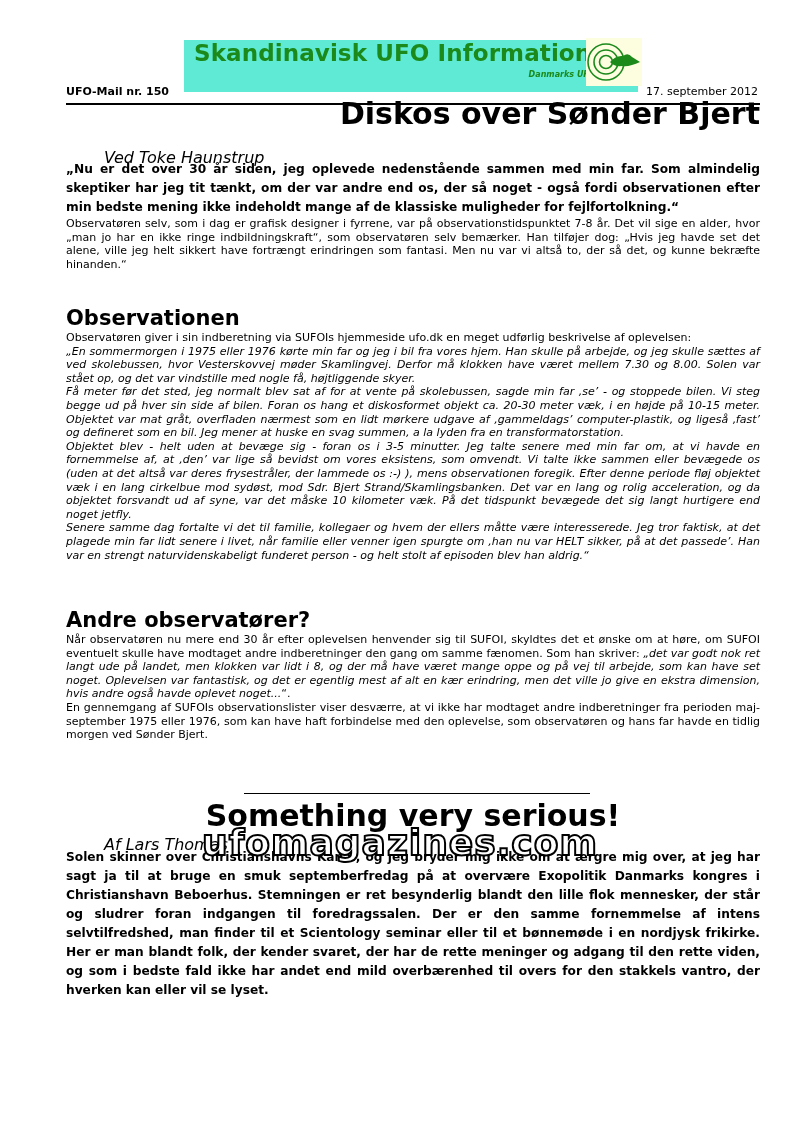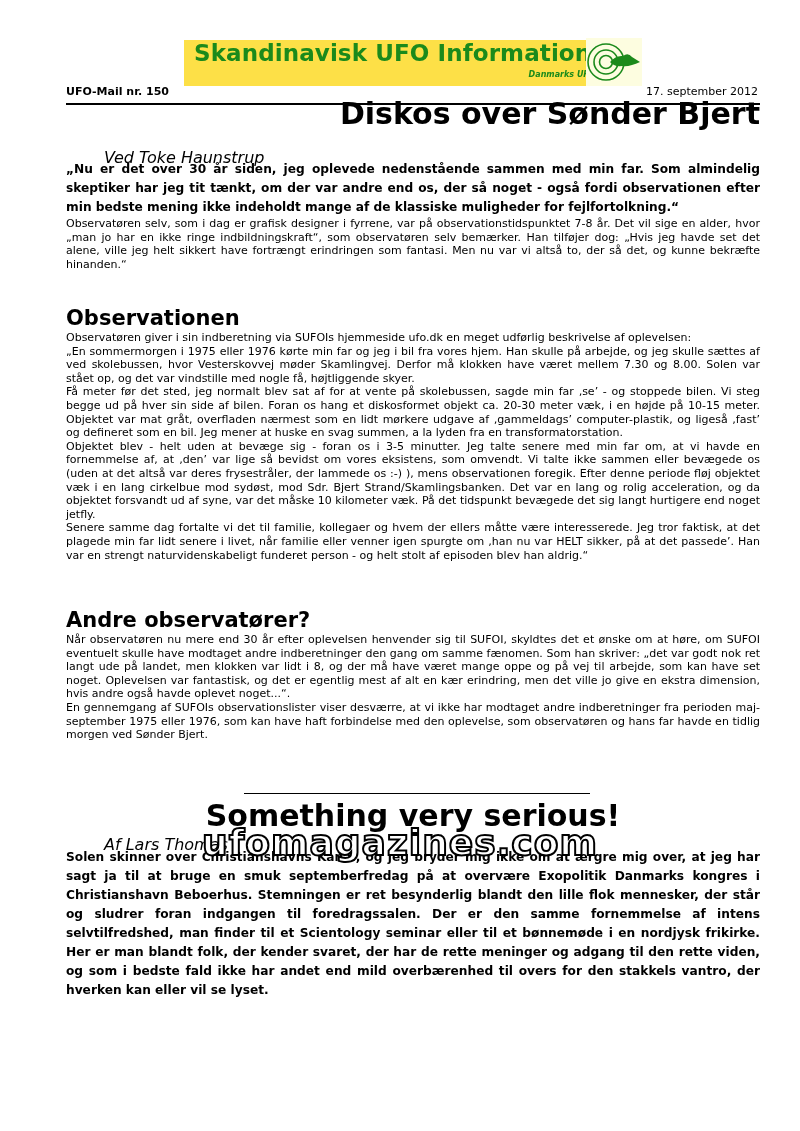--- a/index.html
+++ b/index.html
@@ -1,36 +1,36 @@
 <!DOCTYPE html>
 <html><head>
 <meta charset="utf-8">
 <style>
   html, body { margin: 0; padding: 0; background: #ffffff; }
   body { width: 800px; height: 1131px; position: relative; overflow: hidden;
          font-family: "DejaVu Sans", sans-serif; color: #000; }
   .page { position: absolute; left: 66px; top: 0; width: 694px; }
-  .banner { position: absolute; left: 118px; top: 40px; width: 454px; height: 46px;
-            background: #fde047; text-align: right; }
+  .banner { position: absolute; left: 118px; top: 40px; width: 454px; height: 52px;
+            background: #5eead4; text-align: right; }
   .banner-title { position: absolute; left: 10px; top: 0px; font-weight: bold; font-size: 23px;
                   color: #1b8a1b; letter-spacing: 0.1px; white-space: nowrap; }
   .banner-sub { position: absolute; right: 0px; top: 30px; font-size: 8px; font-style: italic;
                 font-weight: bold; color: #1b8a1b; white-space: nowrap; }
   .logo { position: absolute; left: 520px; top: 38px; width: 56px; height: 48px; background: #fdfde0; }
   .mailnr { position: absolute; left: 0; top: 85px; font-size: 11px; font-weight: bold; }
   .date { position: absolute; right: 2px; top: 85px; font-size: 11px; }
   .rule { position: absolute; left: 0; top: 103px; width: 694px; height: 2px; background: #000; }
   .h1 { position: absolute; left: 0; width: 694px; text-align: center; font-weight: bold;
         font-size: 30px; line-height: 36px; white-space: nowrap; }
   .byline { position: absolute; left: 0; font-size: 16px; font-style: italic; margin-left: 38px; }
   .blk { position: absolute; left: 0; width: 694px; font-size: 11px; line-height: 13.6px;
          text-align: justify; }
   .blk p { margin: 0; }
   .lead { font-weight: bold; font-size: 12.2px; line-height: 19px; }
-  .it { }
+  .it { font-style: italic; }
   .h2 { position: absolute; left: 0; font-weight: bold; font-size: 21px; line-height: 24px; }
   .lnk { color: #2a9a2a; text-decoration: underline; }
   .sep { position: absolute; left: 178px; top: 793px; width: 346px; height: 1px; background: #000; }
   .wm { position: absolute; left: 214px; top: 822px; font-weight: bold; font-size: 36px;
         color: #ffffff; -webkit-text-stroke: 2px #000; letter-spacing: 1px; white-space: nowrap; }
 </style>
 </head>
 <body>
 
 <div class="page">

